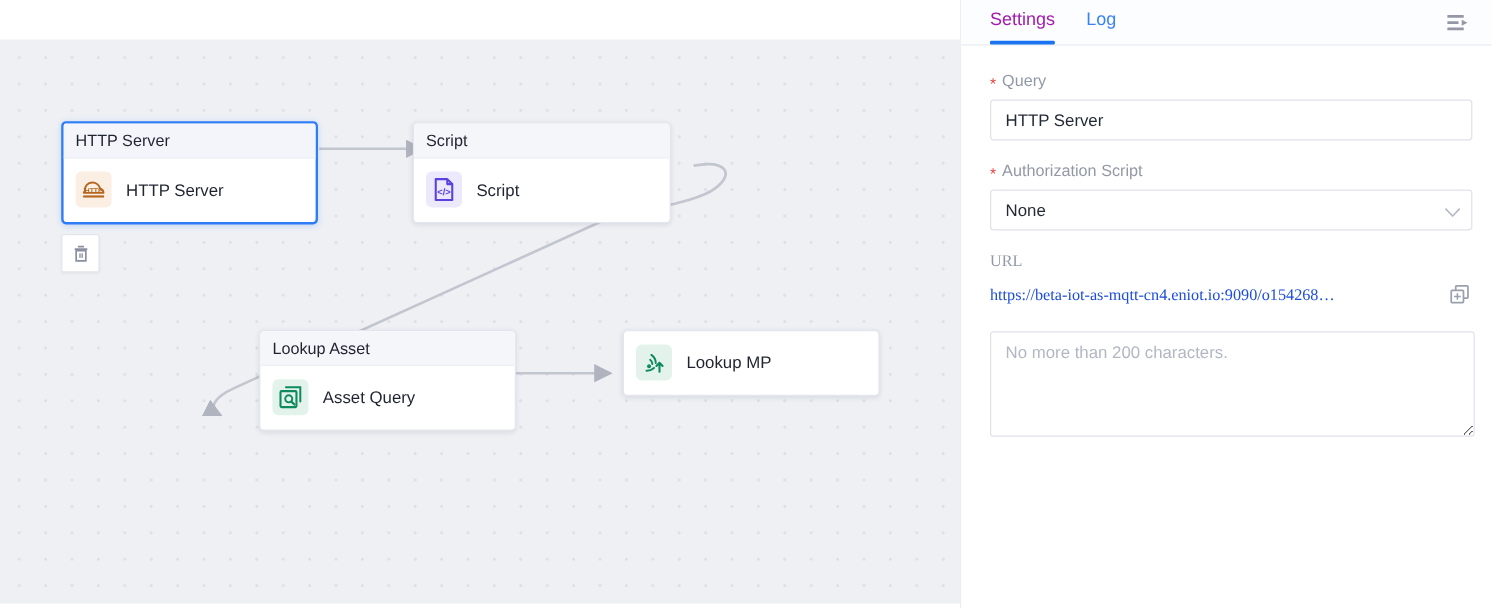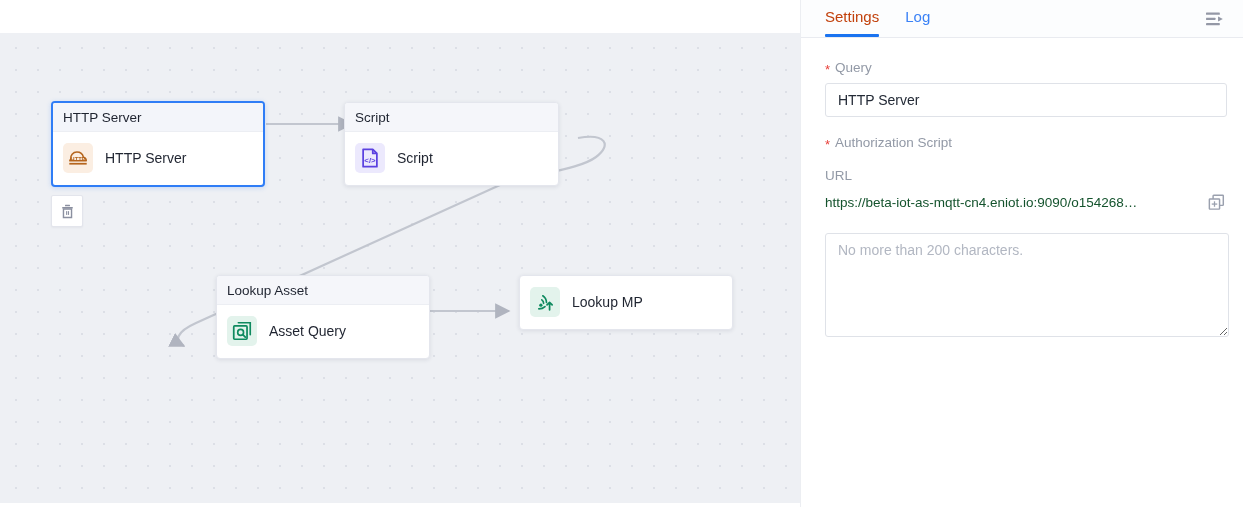--- a/index.html
+++ b/index.html
@@ -135,21 +135,21 @@
   .tab {
     position: relative;
     height: 37px;
     line-height: 34px;
     font-size: 15px;
     margin-right: 26px;
     color: #3b82f6;
     cursor: pointer;
     white-space: nowrap;
   }
-  .tab.active { color: #c2410c; }
+  .tab.active { color: #a21caf; }
   .tab.active::after {
     content: "";
     position: absolute;
     left: 0; right: 0; bottom: 0;
     height: 3px;
     background: #1a73f0;
     border-radius: 1px;
   }
   #panel-collapse {
     position: absolute;
@@ -207,51 +207,51 @@
     pointer-events: none;
   }
   .url-row {
     display: flex;
     align-items: center;
     width: 402px;
   }
   .url-text {
     flex: 1 1 auto;
     font-size: 13.5px;
-    color: #14532d;
+    color: #1d4ed8;
     white-space: nowrap;
     overflow: hidden;
     text-overflow: ellipsis;
     padding-top: 1px;
   }
   .copy-btn {
     flex: 0 0 auto;
     width: 22px; height: 22px;
     display: flex;
     align-items: center;
     justify-content: center;
     cursor: pointer;
     margin-left: 6px;
   }
   .textarea {
     width: 404px;
-    height: 104px;
+    height: 88px;
     border: 1px solid #dfe2e8;
     border-radius: 3px;
     padding: 8px 12px;
     font-size: 14px;
     color: #232a36;
     font-family: "Liberation Sans", sans-serif;
     resize: vertical;
     outline: none;
     background: #fff;
   }
   .textarea::placeholder { color: #b2b7c2; }
   .text-input::placeholder { color: #b2b7c2; }
-  #field-url { margin-bottom: 20px; }
+  #field-url { margin-bottom: 20px; font-family: Liberation Serif, serif; }
   #field-auth { margin-bottom: 18px; }
   #field-name { margin-bottom: 18px; }
 </style>
 </head>
 <body>
 
 <div id="app">
 
   <div id="canvas-region">
     <div id="canvas">
@@ -372,20 +372,28 @@
           <span>Query</span>
         </div>
         <input class="text-input" type="text" value="HTTP Server" style="">
       </div>
 
       <div class="field" id="field-auth">
         <div class="field-label">
           <span class="req-star">*</span>
           <span>Authorization Script</span>
         </div>
+        <div class="select-wrap">
+          <div class="select-input">None</div>
+          <span class="chev">
+            <svg width="13" height="9" viewBox="0 0 14 9">
+              <path d="M1 1 L7 7.2 L13 1" fill="none" stroke="#b6bac4" stroke-width="1.5" stroke-linecap="round" stroke-linejoin="round"></path>
+            </svg>
+          </span>
+        </div>
       </div>
 
       <div class="field" id="field-url">
         <div class="field-label">
           <span>URL</span>
         </div>
         <div class="url-row">
           <span class="url-text">https://beta-iot-as-mqtt-cn4.eniot.io:9090/o154268…</span>
           <span class="copy-btn">
             <svg width="17" height="17" viewBox="0 0 20 20">

